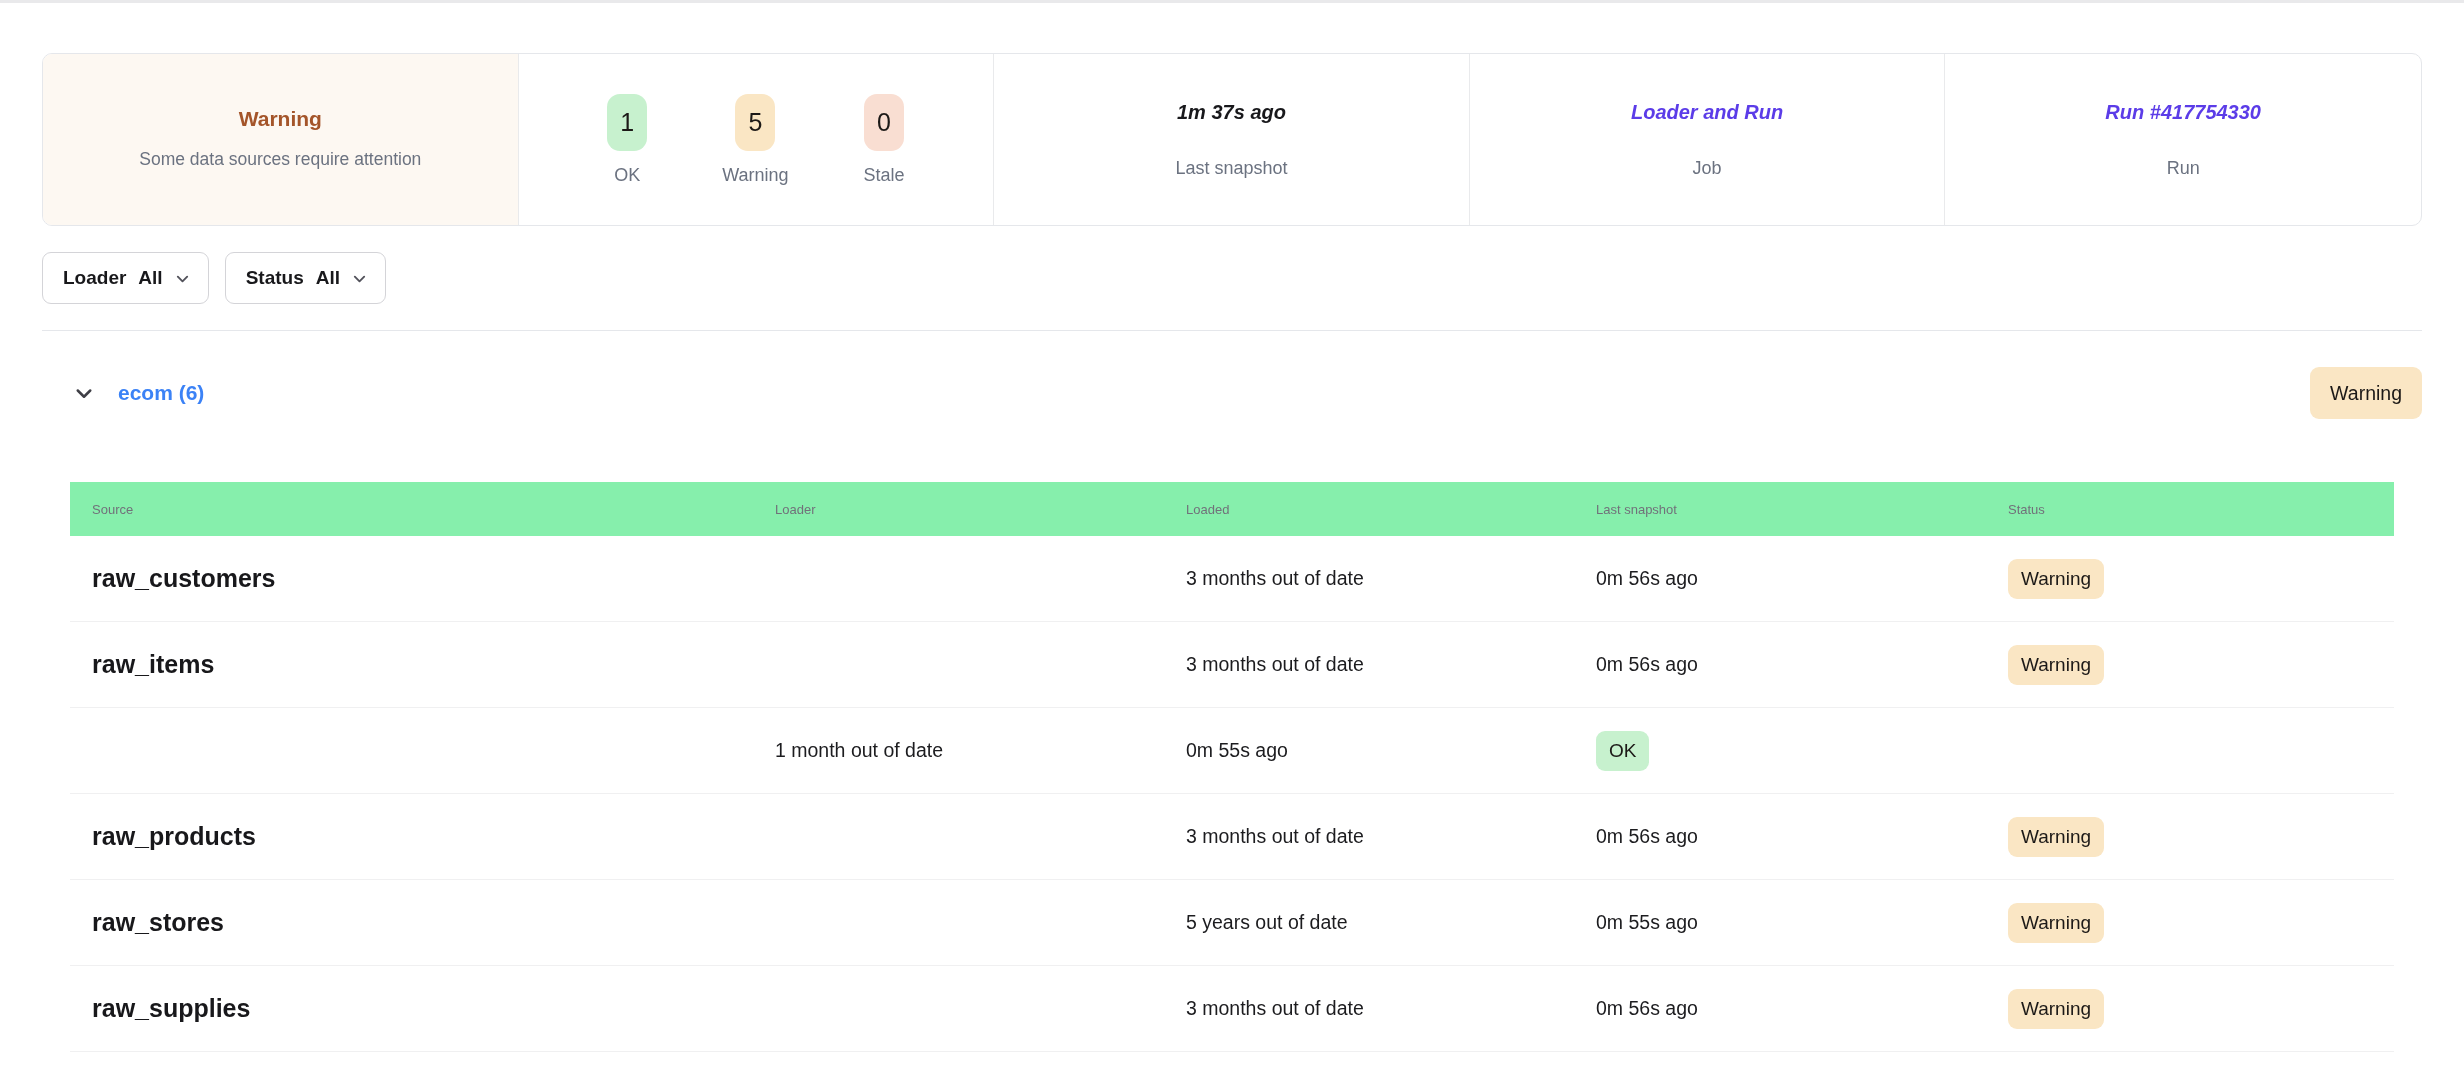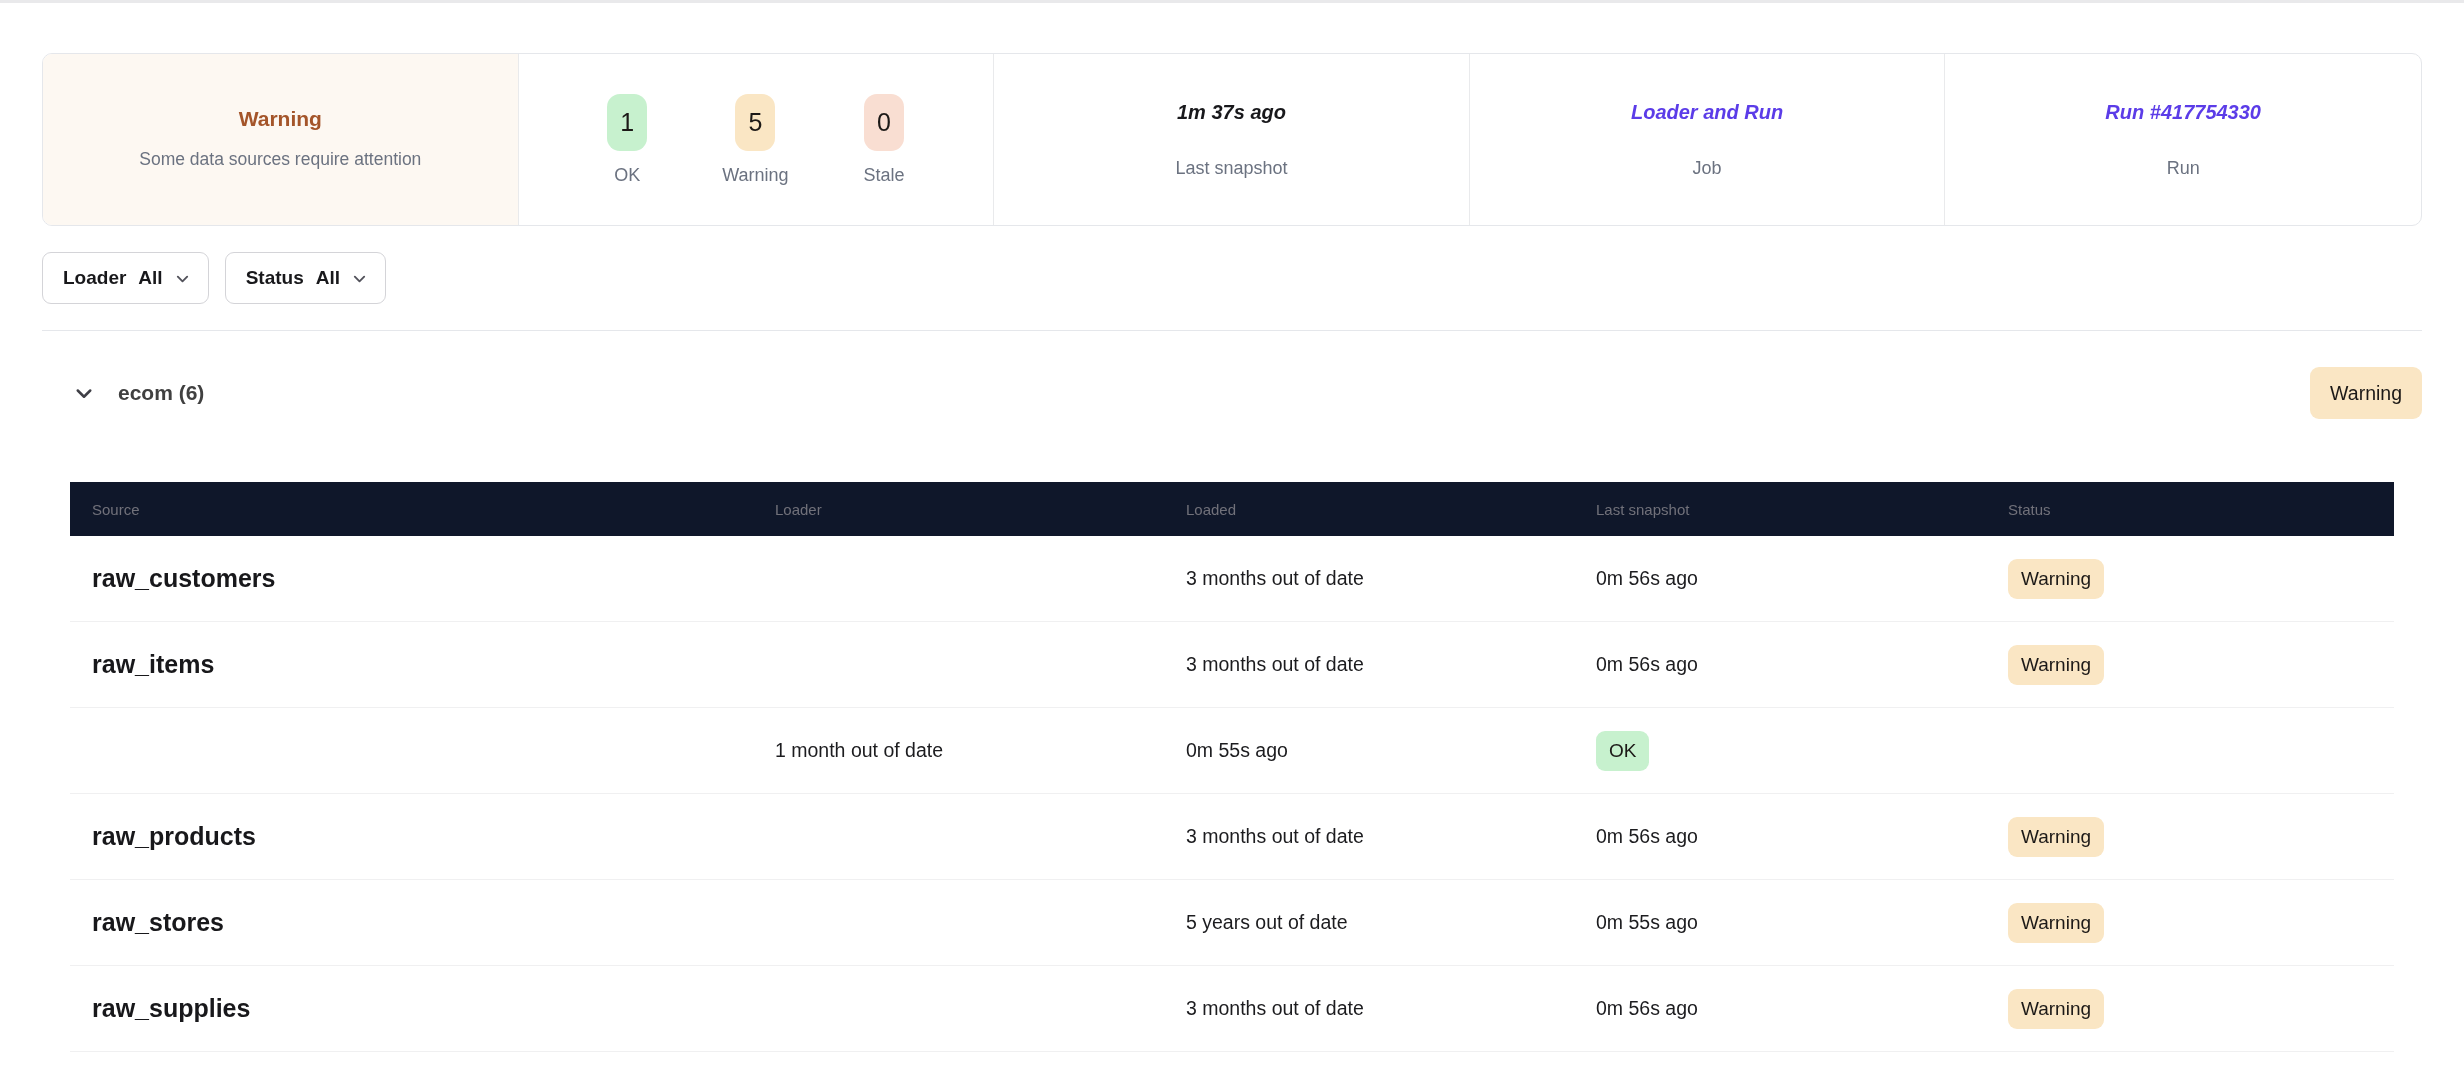--- a/index.html
+++ b/index.html
@@ -71,39 +71,39 @@
   .group-header {
     margin-top: 36px; height: 52px;
     display: flex; align-items: center;
   }
   .collapse-btn {
     background: none; border: none; cursor: pointer;
     width: 24px; height: 24px; margin-left: 30px;
     display: flex; align-items: center; justify-content: center;
   }
   .collapse-btn .chev { stroke: #3f3f46; }
-  .group-title { margin-left: 22px; font-size: 21px; font-weight: 700; color: #404040; }
+  .group-title { margin-left: 22px; font-size: 21px; font-weight: 700; color: #3b82f6; }
   .group-badge {
     margin-left: auto; height: 52px; padding: 0 20px;
     background: #fae6c4; border-radius: 9px;
     display: flex; align-items: center;
     font-size: 19.5px; font-weight: 500; color: #1c1917;
   }
 
   
   .table { margin: 63px 28px 0 28px; }
   .t-row {
     display: grid;
     grid-template-columns: 683px 411px 410px 412px auto;
     align-items: center;
     padding-left: 22px;
   }
   .t-head {
-    background: #0f172a; height: 54px;
-    font-size: 15px; color: #71717a;
+    background: #86efac; height: 54px;
+    font-size: 13px; color: #71717a;
   }
   .t-body .t-row { height: 86px; border-bottom: 1px solid #f0f0f1; }
   .cell-source { font-size: 25px; font-weight: 600; color: #18181b; }
   .cell-text { font-size: 19.5px; color: #1c1c1f; }
   .status-badge {
     display: inline-flex; align-items: center;
     height: 40px; padding: 0 13px; border-radius: 9px;
     font-size: 19px; color: #1c1917; width: fit-content;
   }
   .badge-warning { background: #fae6c4; }

